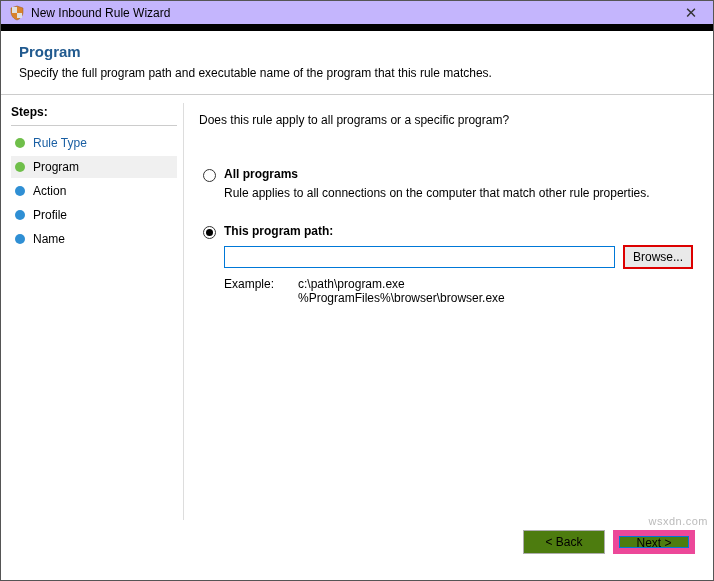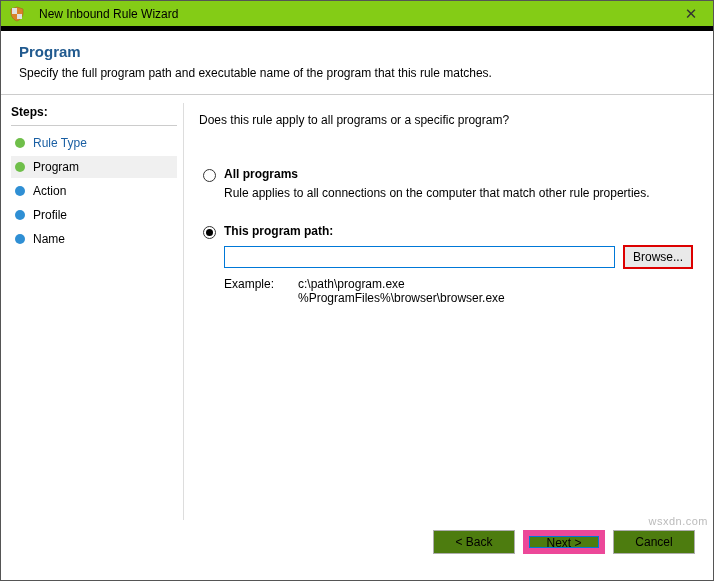--- a/index.html
+++ b/index.html
@@ -1,18 +1,18 @@
 <!DOCTYPE html>
 <html><head>
   <meta charset="utf-8">
   <style>
     * { box-sizing: border-box; margin: 0; padding: 0; }
     body { font-family: "Segoe UI", Tahoma, sans-serif; font-size: 12px; background: #fff; }
     .window { width: 714px; height: 581px; border: 1px solid #555; display: flex; flex-direction: column; background: #fff; }
-    .titlebar { height: 30px; display: flex; align-items: center; padding: 0 0 0 8px; border-bottom: 5px solid #000000; background: #84cc16; gap: 8px; }
+    .titlebar { height: 30px; display: flex; align-items: center; padding: 0 0 0 8px; border-bottom: 7px solid #000000; background: #c4b5fd; }
     .title-icon { width: 16px; height: 16px; margin-right: 6px; }
     .title-text { flex: 1; font-size: 12px; color: #000; }
     .close-btn { width: 44px; height: 30px; display: flex; align-items: center; justify-content: center; cursor: pointer; font-size: 15px; color: #333; }
     .header { padding: 12px 18px 14px; }
     .header h1 { font-size: 15px; font-weight: bold; color: #215a8f; margin-bottom: 6px; }
     .header .subtitle { font-size: 12px; color: #000; }
     .divider-line { height: 1px; background: #ccc; margin: 0; }
     .body { flex: 1; display: flex; overflow: hidden; }
     .sidebar { width: 182px; padding: 10px 6px 10px 10px; background: #fff; }
     .sidebar-title { font-size: 12px; font-weight: bold; color: #000; margin-bottom: 6px; }
@@ -122,17 +122,16 @@
 %ProgramFiles%\browser\browser.exe</span>
         </div>
 
       </div>
     </div>
   </div>
 
   <div class="footer">
     <button class="btn">&lt; Back</button>
     <button class="btn primary">Next &gt;</button>
-    <button class="btn">Cancel</button>
   </div>
 
   <div class="watermark">wsxdn.com</div>
 </div>
 
 </body></html>

